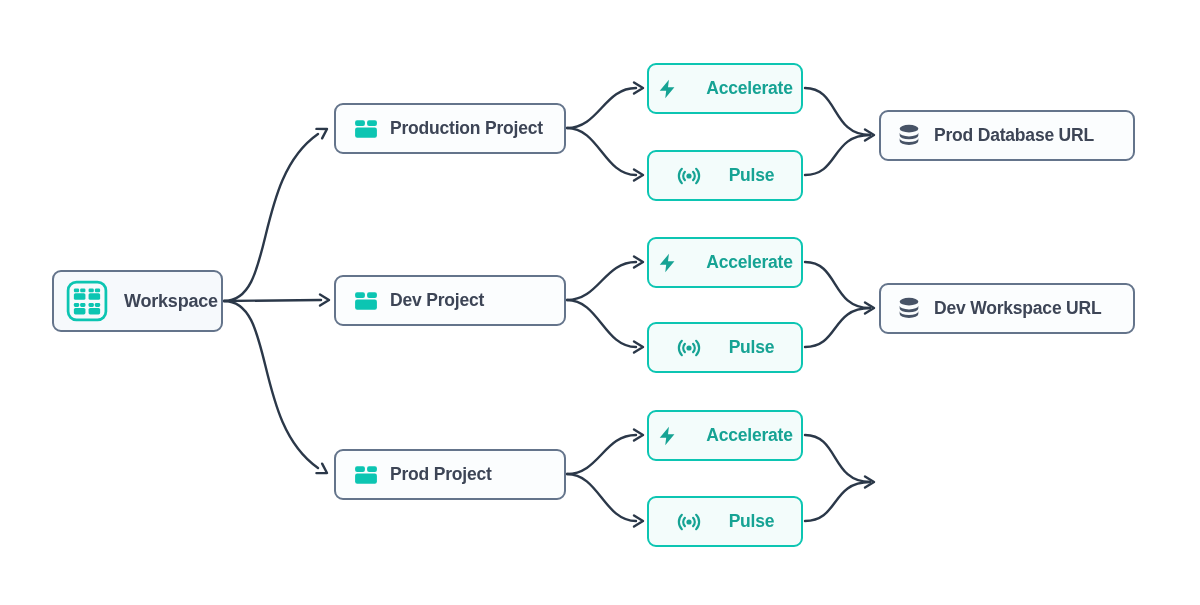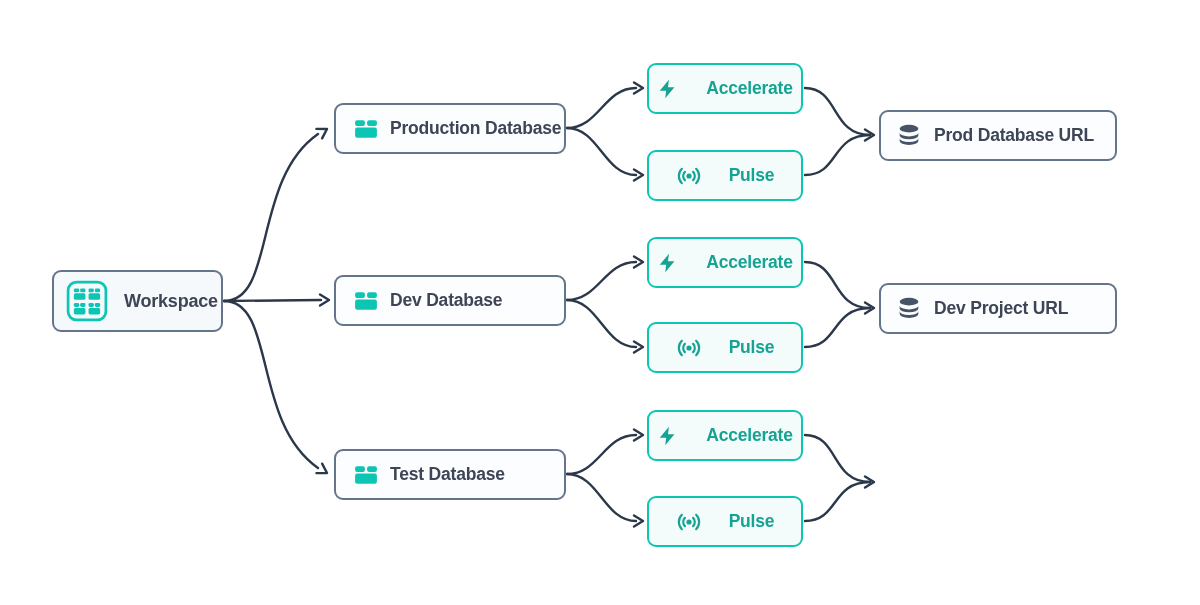--- a/index.html
+++ b/index.html
@@ -60,21 +60,21 @@
   }
   .ws{
     width:171px;height:62px;
     padding-left:12px;
     gap:16px;
     background:var(--ws-bg);
     font-size:18px;
   }
   .project{width:232px;height:51px;padding-left:18px;}
   .svc{width:156px;height:51px;gap:27px;}
-  .db{width:238px;height:51px;padding-left:15px;}
+  .db{width:256px;height:51px;padding-left:15px;}
   .icon-teal{color:var(--teal);}
   .icon-teal-dark{color:var(--teal-text);}
   .icon-slate{color:var(--db-icon);}
 </style>
 </head>
 <body>
 
 <div class="canvas">
 
   <svg class="edges" width="1200" height="605" viewBox="0 0 1200 605">
@@ -137,45 +137,45 @@
   <div class="node slate project" style="left:334px;top:103px">
     <span class="icon icon-teal">
       <svg width="24" height="24" viewBox="0 0 22 22">
           <g fill="currentColor">
         <rect x="1" y="3" width="9" height="5.2" rx="1.8"></rect>
             <rect x="12" y="3" width="9" height="5.2" rx="1.8"></rect>
         <rect x="1" y="9.6" width="20" height="9.4" rx="2"></rect>
           </g>
         </svg>
     </span>
-    <span class="lbl">Production Database</span>
+    <span class="lbl">Production Project</span>
   </div>
   <div class="node slate project" style="left:334px;top:275px">
     <span class="icon icon-teal">
       <svg width="24" height="24" viewBox="0 0 22 22">
           <g fill="currentColor">
         <rect x="1" y="3" width="9" height="5.2" rx="1.8"></rect>
             <rect x="12" y="3" width="9" height="5.2" rx="1.8"></rect>
         <rect x="1" y="9.6" width="20" height="9.4" rx="2"></rect>
           </g>
         </svg>
     </span>
-    <span class="lbl">Dev Database</span>
+    <span class="lbl">Dev Project</span>
   </div>
   <div class="node slate project" style="left:334px;top:449px">
     <span class="icon icon-teal">
       <svg width="24" height="24" viewBox="0 0 22 22">
           <g fill="currentColor">
         <rect x="1" y="3" width="9" height="5.2" rx="1.8"></rect>
             <rect x="12" y="3" width="9" height="5.2" rx="1.8"></rect>
         <rect x="1" y="9.6" width="20" height="9.4" rx="2"></rect>
           </g>
         </svg>
     </span>
-    <span class="lbl">Test Database</span>
+    <span class="lbl">Prod Project</span>
   </div>
 
   <div class="node teal-node svc" style="left:647px;top:63px">
     <span class="icon icon-teal-dark">
       <svg width="22" height="22" viewBox="0 0 24 24">
           <path fill="currentColor" d="M13 2 L3 14 h7 l-1 8 L19 10 h-7 l1 -8 z"></path>
         </svg>
     </span>
     <span class="lbl">Accelerate</span>
   </div>
@@ -244,16 +244,16 @@
     <span class="lbl">Prod Database URL</span>
   </div>
   <div class="node slate db" style="left:879px;top:283px">
     <span class="icon icon-slate">
       <svg width="26" height="26" viewBox="0 0 24 24" fill="currentColor">
         <ellipse cx="12" cy="5.2" rx="8.6" ry="3.5"></ellipse>
         <path d="M3.4 8.9 a8.6 3.5 0 0 0 17.2 0 v2.6 a8.6 3.5 0 0 1 -17.2 0 z"></path>
         <path d="M3.4 14.1 a8.6 3.5 0 0 0 17.2 0 v2.6 a8.6 3.5 0 0 1 -17.2 0 z"></path>
       </svg>
     </span>
-    <span class="lbl">Dev Project URL</span>
+    <span class="lbl">Dev Workspace URL</span>
   </div>
 
 </div>
 
 </body></html>

